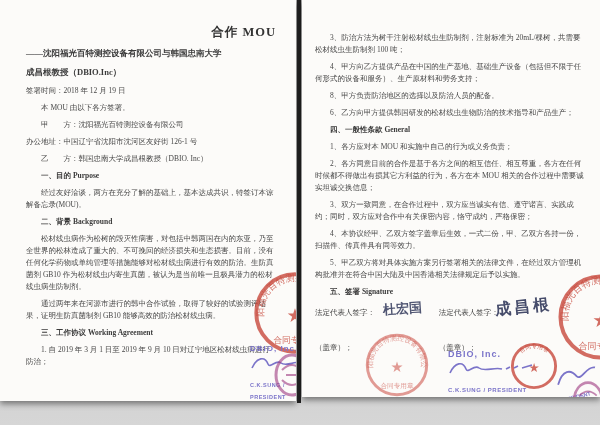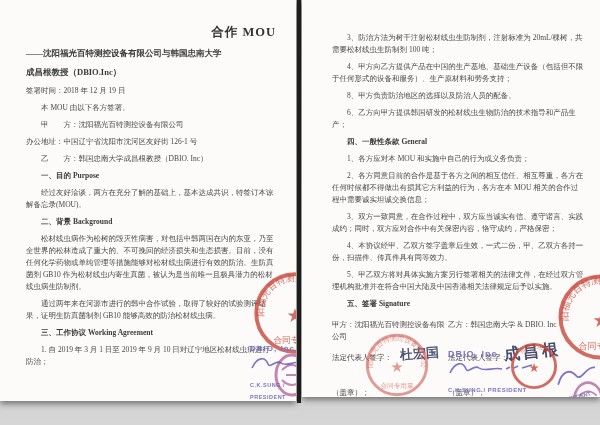--- a/index.html
+++ b/index.html
@@ -11,21 +11,21 @@
   .page{
     position:absolute;top:0;background:#fcfbf9;overflow:hidden;
     box-shadow:0 3px 6px rgba(0,0,0,.45);
     color:#474747;font-size:7.5px;line-height:12px;
   }
   .page-left{left:0;width:296px;height:401px;}
   .page-right{left:302px;width:298px;height:397px;}
   .gap-line{position:absolute;left:297px;top:0;width:4px;height:403px;background:#202020;}
   .content{position:relative;z-index:1;}
   .page-left .content{padding:26px 20px 0 26px;}
-  .page-right .content{padding:32px 16px 0 30px;}
+  .page-right .content{padding:32px 16px 0 13px;}
   .p{margin:0 0 5px 0;}
   .ind{text-indent:15px;}
   .h{font-weight:bold;color:#3a3a3a;}
   .title{font-size:12.5px;font-weight:bold;text-align:right;color:#333;
          letter-spacing:1px;margin-bottom:9px;}
   .subtitle{font-size:8.5px;font-weight:bold;color:#3a3a3a;margin-bottom:7px;}
   
   .sig-row{display:flex;margin-top:9px;}
   .sig-col-a{width:46%;position:relative;}
   .sig-col-b{width:54%;position:relative;}
@@ -102,24 +102,20 @@
       <div class="p ind">6、乙方向甲方提供韩国研发的松材线虫生物防治的技术指导和产品生产；</div>
       <div class="p ind h">四、一般性条款 General</div>
       <div class="p ind">1、各方应对本 MOU 和实施中自己的行为或义务负责；</div>
       <div class="p ind">2、各方同意目前的合作是基于各方之间的相互信任、相互尊重，各方在任何时候都不得做出有损其它方利益的行为，各方在本 MOU 相关的合作过程中需要诚实坦诚交换信息；</div>
       <div class="p ind">3、双方一致同意，在合作过程中，双方应当诚实有信、遵守诺言、实践成约；同时，双方应对合作中有关保密内容，恪守成约，严格保密；</div>
       <div class="p ind">4、本协议经甲、乙双方签字盖章后生效，一式二份，甲、乙双方各持一份，扫描件、传真件具有同等效力。</div>
       <div class="p ind">5、甲乙双方将对具体实施方案另行签署相关的法律文件，在经过双方管理机构批准并在符合中国大陆及中国香港相关法律规定后予以实施。</div>
       <div class="p ind h">五、签署 Signature</div>
 
       <div class="sig-row">
-        <div class="sig-col-a">甲方：沈阳福光百特测控设备有限公司</div>
-        <div class="sig-col-b">乙方：韩国忠南大学 &amp; DBIO. Inc</div>
-      </div>
-      <div class="sig-row">
         <div class="sig-col-a">
           <span>法定代表人签字：</span>
           <span class="ink ink-a">杜宏国</span>
         </div>
         <div class="sig-col-b">
           <span>法定代表人签字：</span>
           <span class="ink ink-b">成昌根</span>
         </div>
       </div>
       <div class="sig-row">

